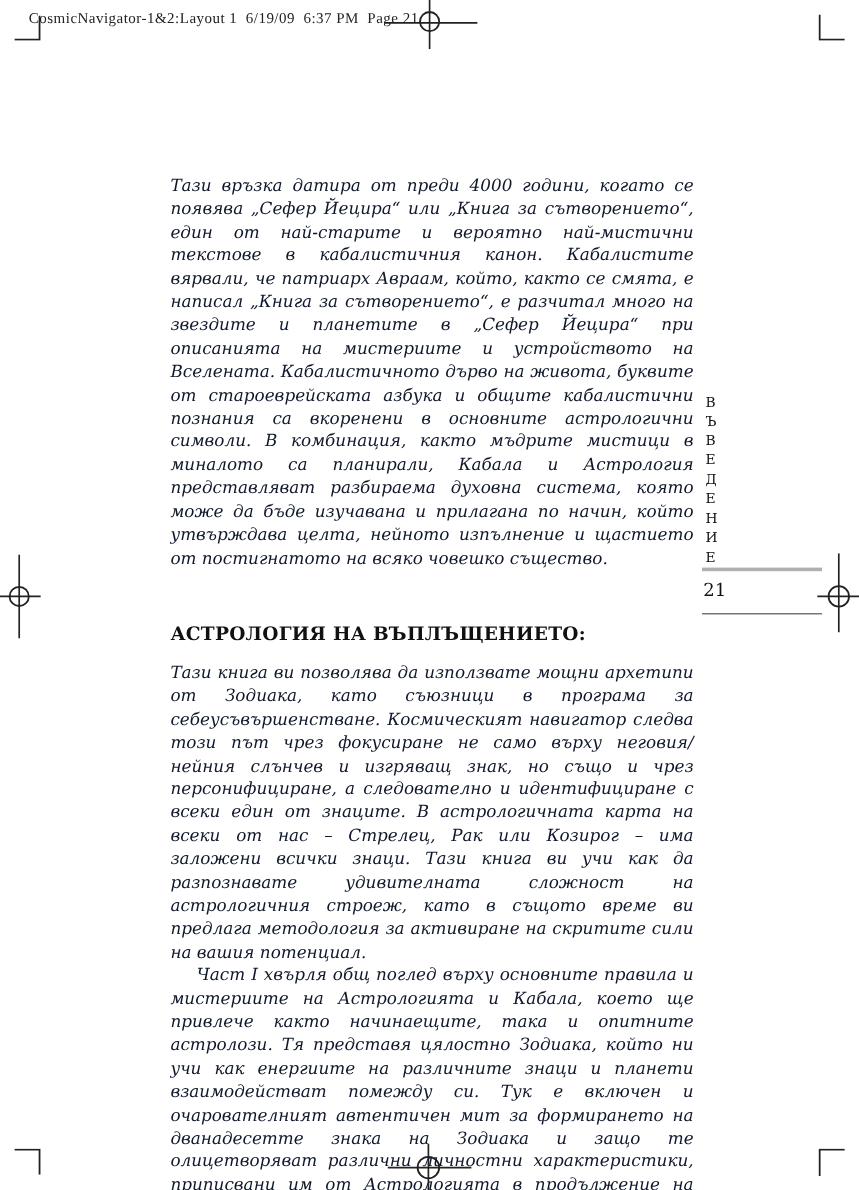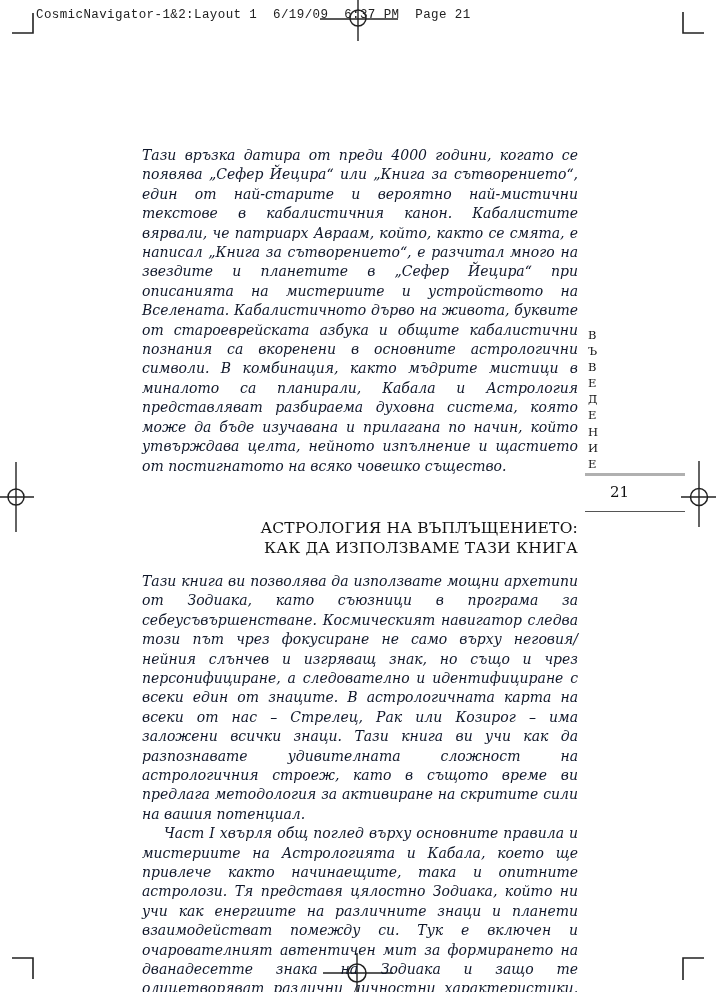--- a/index.html
+++ b/index.html
@@ -1,37 +1,37 @@
 <!DOCTYPE html>
 <html lang="bg"><head>
 <meta charset="utf-8">
 <style>
   html,body{margin:0;padding:0;background:#fff;}
   .page{position:relative;width:716px;height:992px;background:#ffffff;overflow:hidden;
         font-family:"DejaVu Serif",serif;color:#151515;}
-  .proof-header{position:absolute;left:36px;top:8px;
-        font-family:Liberation Mono, monospace;
+  .proof-header{position:absolute;left:24px;top:8px;
+        font-family:Liberation Serif, serif;
         font-size:12.5px;letter-spacing:.4px;color:#222;white-space:pre;}
   .mark{position:absolute;}
   .mark svg{display:block;}
   .body-column{position:absolute;left:142px;top:146px;width:436px;}
   .bodypara{margin:0;font-family:"DejaVu Serif",serif;font-style:italic;
         font-size:14px;line-height:19.4px;text-align:justify;color:#0f172a;
         hyphens:manual;-webkit-hyphens:manual;}
   .para-indent{text-indent:22px;}
-  .section-heading{margin:42px 0 14px 0;text-align:right;
-        font-family:"DejaVu Serif",serif;font-weight:normal;font-size:15.5px;
+  .section-heading{margin:42px 0 14px 0;text-align:left;
+        font-family:"DejaVu Serif",serif;font-weight:bold;font-size:15.5px;
         line-height:20px;letter-spacing:.2px;color:#111;}
   .vert-label{position:absolute;left:588px;top:327px;
         font-family:"DejaVu Serif",serif;font-size:11.5px;color:#111;}
   .vletter{height:16.1px;line-height:16.1px;}
   .rule-light{position:absolute;left:585px;top:473px;width:100px;height:3px;background:#b0b0b0;}
   .rule-dark{position:absolute;left:585px;top:511px;width:100px;height:1px;background:#555;}
   .page-number{position:absolute;left:586px;top:483px;
-        font-family:"DejaVu Serif",serif;font-size:15px;color:#111;margin-left:24px;}
+        font-family:"DejaVu Serif",serif;font-size:15px;color:#111;}
 </style>
 </head>
 <body>
 
 <div class="page">
 
   <div class="proof-header">CosmicNavigator-1&amp;2:Layout 1  6/19/09  6:37 PM  Page 21</div>
 
   <div class="mark" style="left:12px;top:13px">
     <svg width="22" height="21">
@@ -81,21 +81,20 @@
       <line x1="0" y1="20" x2="70" y2="20" stroke="#222" stroke-width="1.4"></line>
       <circle cx="34" cy="20" r="9" fill="none" stroke="#222" stroke-width="1.5"></circle>
     </svg>
   </div>
 
   <div class="body-column">
     <p class="bodypara" lang="bg">Тази връзка датира от преди 4000 години, когато се появява „Сефер Йецира“ или „Книга за сътворението“, един от най-старите и веро­ятно най-мистични текстове в кабалистичния канон. Кабалистите вярвали, че патриарх Авраам, който, както се смята, е написал „Кни­га за сътворението“, е разчитал много на звездите и планетите в „Сефер Йецира“ при описанията на мистериите и устройството на Вселената. Кабалистичното дърво на живота, буквите от староев­рейската азбука и общите кабалистични познания са вкоренени в ос­новните астрологични символи. В комбинация, както мъдрите мис­тици в миналото са планирали, Кабала и Астрология представляват разбираема духовна система, която може да бъде изучавана и прила­гана по начин, който утвърждава целта, нейното изпълнение и щас­тието от постигнатото на всяко човешко същество.</p>
 
     <h2 class="section-heading">
       <span style="display:block">АСТРОЛОГИЯ НА ВЪПЛЪЩЕНИЕТО:</span>
-      <span style="display:block">КАК ДА ИЗПОЛЗВАМЕ ТАЗИ КНИГА</span>
     </h2>
 
     <p class="bodypara" lang="bg">Тази книга ви позволява да използвате мощни архетипи от Зодиака, като съюзници в програма за себеусъвършенстване. Космическият навигатор следва този път чрез фокусиране не само върху него­вия/нейния слънчев и изгряващ знак, но също и чрез персонифициране, а следователно и идентифициране с всеки един от знаците. В аст­рологичната карта на всеки от нас – Стрелец, Рак или Козирог – има заложени всички знаци. Тази книга ви учи как да разпознавате удиви­телната сложност на астрологичния строеж, като в същото време ви предлага методология за активиране на скритите сили на вашия потенциал.</p>
 
     <p class="bodypara para-indent" lang="bg">Част I хвърля общ поглед върху основните правила и мистериите на Астрологията и Кабала, което ще привлече както начинаещите, така и опитните астролози. Тя представя цялостно Зодиака, който ни учи как енергиите на различните знаци и планети взаимодей­стват помежду си. Тук е включен и очарователният автентичен мит за формирането на дванадесетте знака на Зодиака и защо те олицетворяват различни личностни характеристики, приписвани им от Астрологията в продължение на хилядолетия.</p>
   </div>
 
   <div class="vert-label">
       <div class="vletter">В</div>
       <div class="vletter">Ъ</div>

